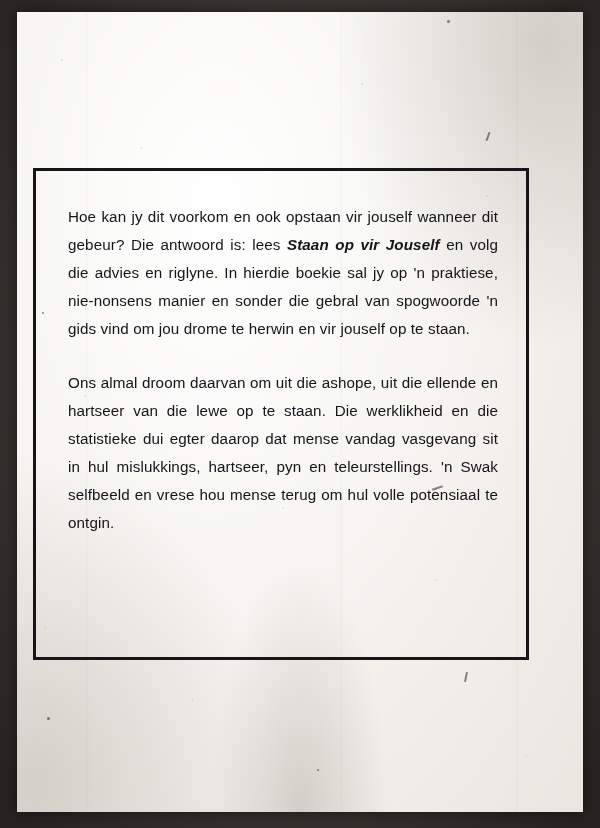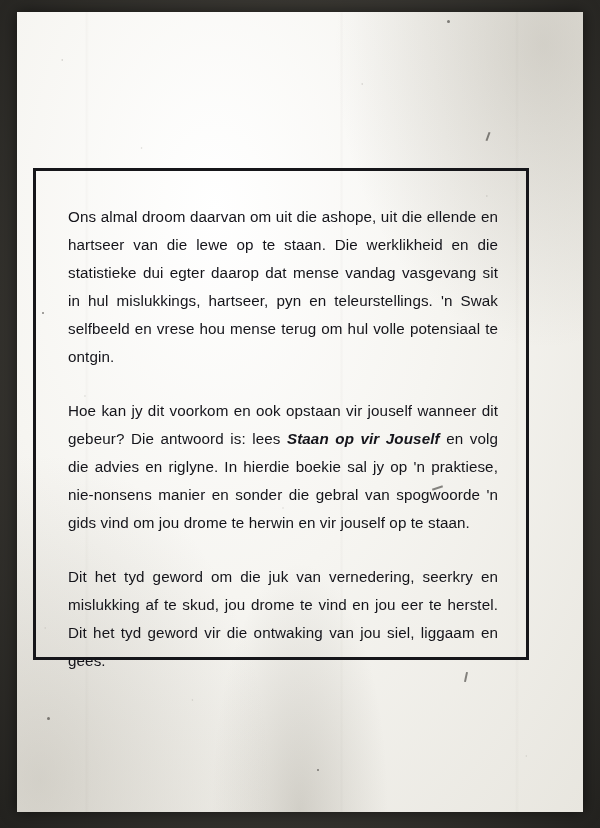--- a/index.html
+++ b/index.html
@@ -128,21 +128,20 @@
     <div class="mark" style="left:25px; top:300px; width:2px; height:2px; border-radius:50%;"></div>
     <div class="mark" style="left:415px; top:475px; width:11px; height:2px; transform:rotate(-18deg);"></div>
     <div class="mark" style="left:448px; top:660px; width:2px; height:10px; transform:rotate(12deg);"></div>
     <div class="mark" style="left:30px; top:705px; width:3px; height:3px; border-radius:50%;"></div>
     <div class="mark" style="left:300px; top:757px; width:2px; height:2px; border-radius:50%;"></div>
   </div>
 
   <div class="blurb-box">
     <div class="blurb-inner">
 
+      <p class="para"><span>Hoe kan jy dit voorkom en ook opstaan vir jouself wanneer dit gebeur? Die antwoord is: lees </span><span class="booktitle">Staan op vir Jouself</span><span> en volg die advies en riglyne. In hierdie boekie sal jy op 'n praktiese, nie-nonsens manier en sonder die gebral van spogwoorde 'n gids vind om jou drome te herwin en vir jouself op te staan.</span></p>
+
       <p class="para"><span>Ons almal droom daarvan om uit die ashope, uit die ellende en hartseer van die lewe op te staan. Die werklikheid en die statistieke dui egter daarop dat mense vandag vasgevang sit in hul mislukkings, hartseer, pyn en teleurstellings. 'n Swak selfbeeld en vrese hou mense terug om hul volle potensiaal te ontgin.</span></p>
 
-      <p class="para"><span>Hoe kan jy dit voorkom en ook opstaan vir jouself wanneer dit gebeur? Die antwoord is: lees </span><span class="booktitle">Staan op vir Jouself</span><span> en volg die advies en riglyne. In hierdie boekie sal jy op 'n praktiese, nie-nonsens manier en sonder die gebral van spogwoorde 'n gids vind om jou drome te herwin en vir jouself op te staan.</span></p>
-
-      <p class="para"><span>Dit het tyd geword om die juk van vernedering, seerkry en mislukking af te skud, jou drome te vind en jou eer te herstel. Dit het tyd geword vir die ontwaking van jou siel, liggaam en gees.</span></p>
 
     </div>
   </div>
 </div>
 
 </body></html>

